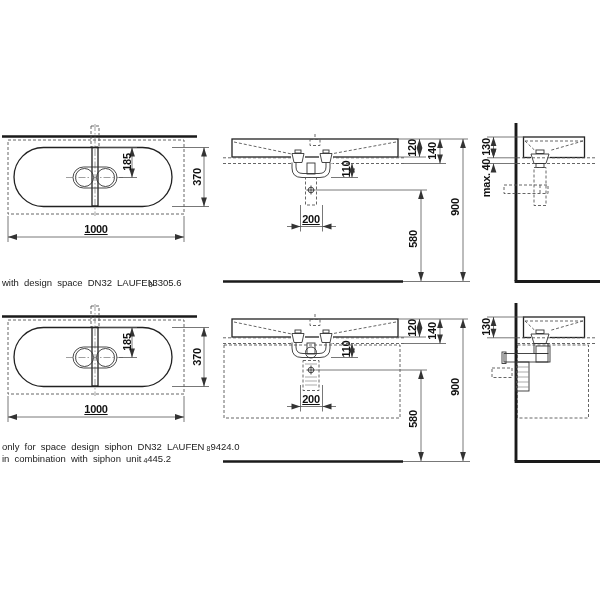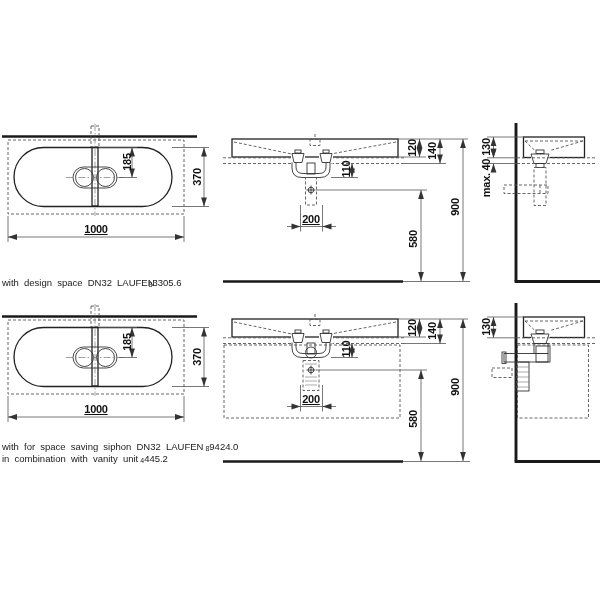--- a/index.html
+++ b/index.html
@@ -207,17 +207,17 @@
 <span class="lbl v" style="left:411.5px;top:328px">120</span>
 <span class="lbl v" style="left:432px;top:331px">140</span>
 <span class="lbl v" style="left:345.5px;top:349px">110</span>
 <span class="lbl h" style="left:311px;top:398.5px">200</span>
 <span class="lbl v" style="left:412.5px;top:419px">580</span>
 <span class="lbl v" style="left:455px;top:387px">900</span>
 <span class="lbl v" style="left:485.5px;top:327px">130</span>
 
 <div class="note" style="left:2px;top:277px"><span>with design space DN32 LAUFEN</span><span class="sm ov">8</span><span>3305.6</span></div>
 
-<div class="note" style="left:2px;top:441px"><span>with for space saving siphon DN32 LAUFEN</span><span class="sm sp">8</span><span>9424.0</span></div>
-
-<div class="note" style="left:2px;top:453px"><span>in combination with vanity unit</span><span class="sm sp">4</span><span>445.2</span></div>
+<div class="note" style="left:2px;top:441px"><span>only for space design siphon DN32 LAUFEN</span><span class="sm sp">8</span><span>9424.0</span></div>
+
+<div class="note" style="left:2px;top:453px"><span>in combination with siphon unit</span><span class="sm sp">4</span><span>445.2</span></div>
 
 </div>
 
 </body></html>

